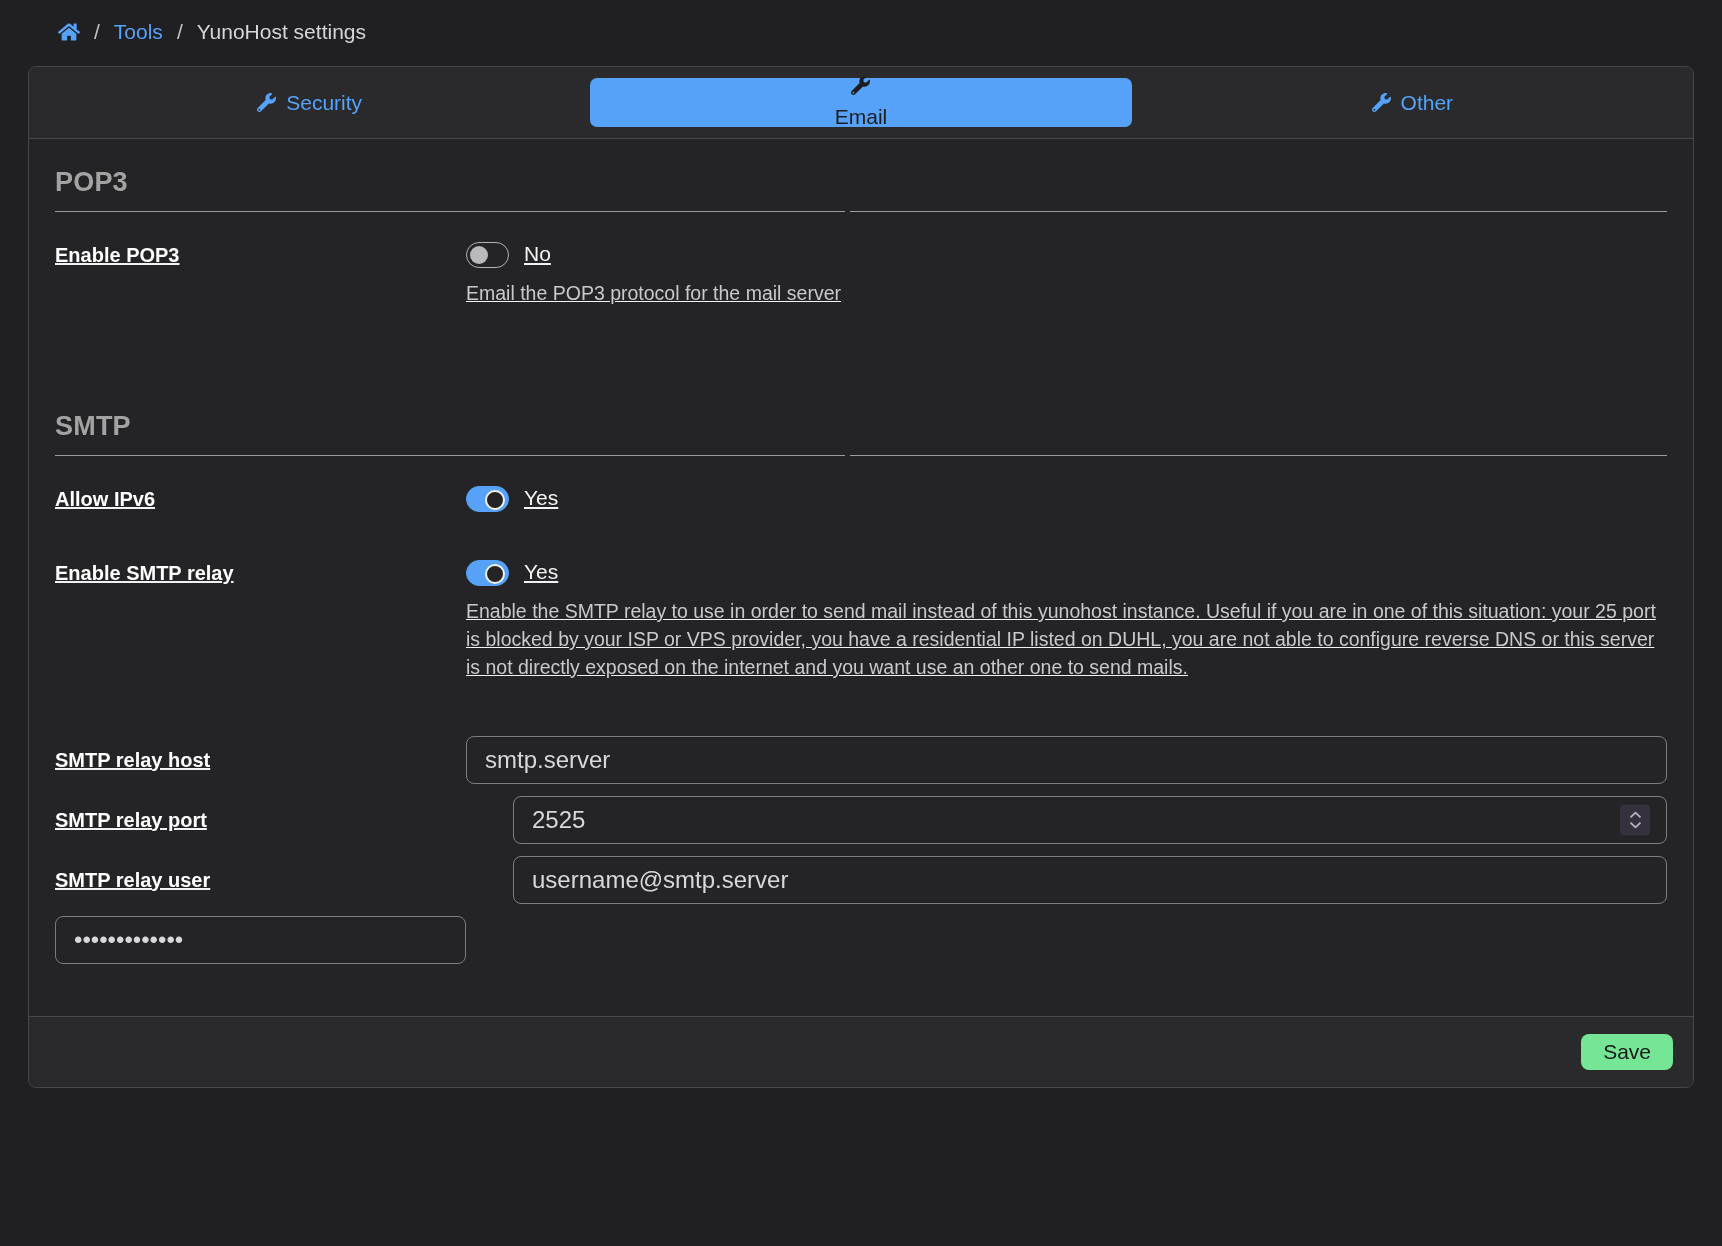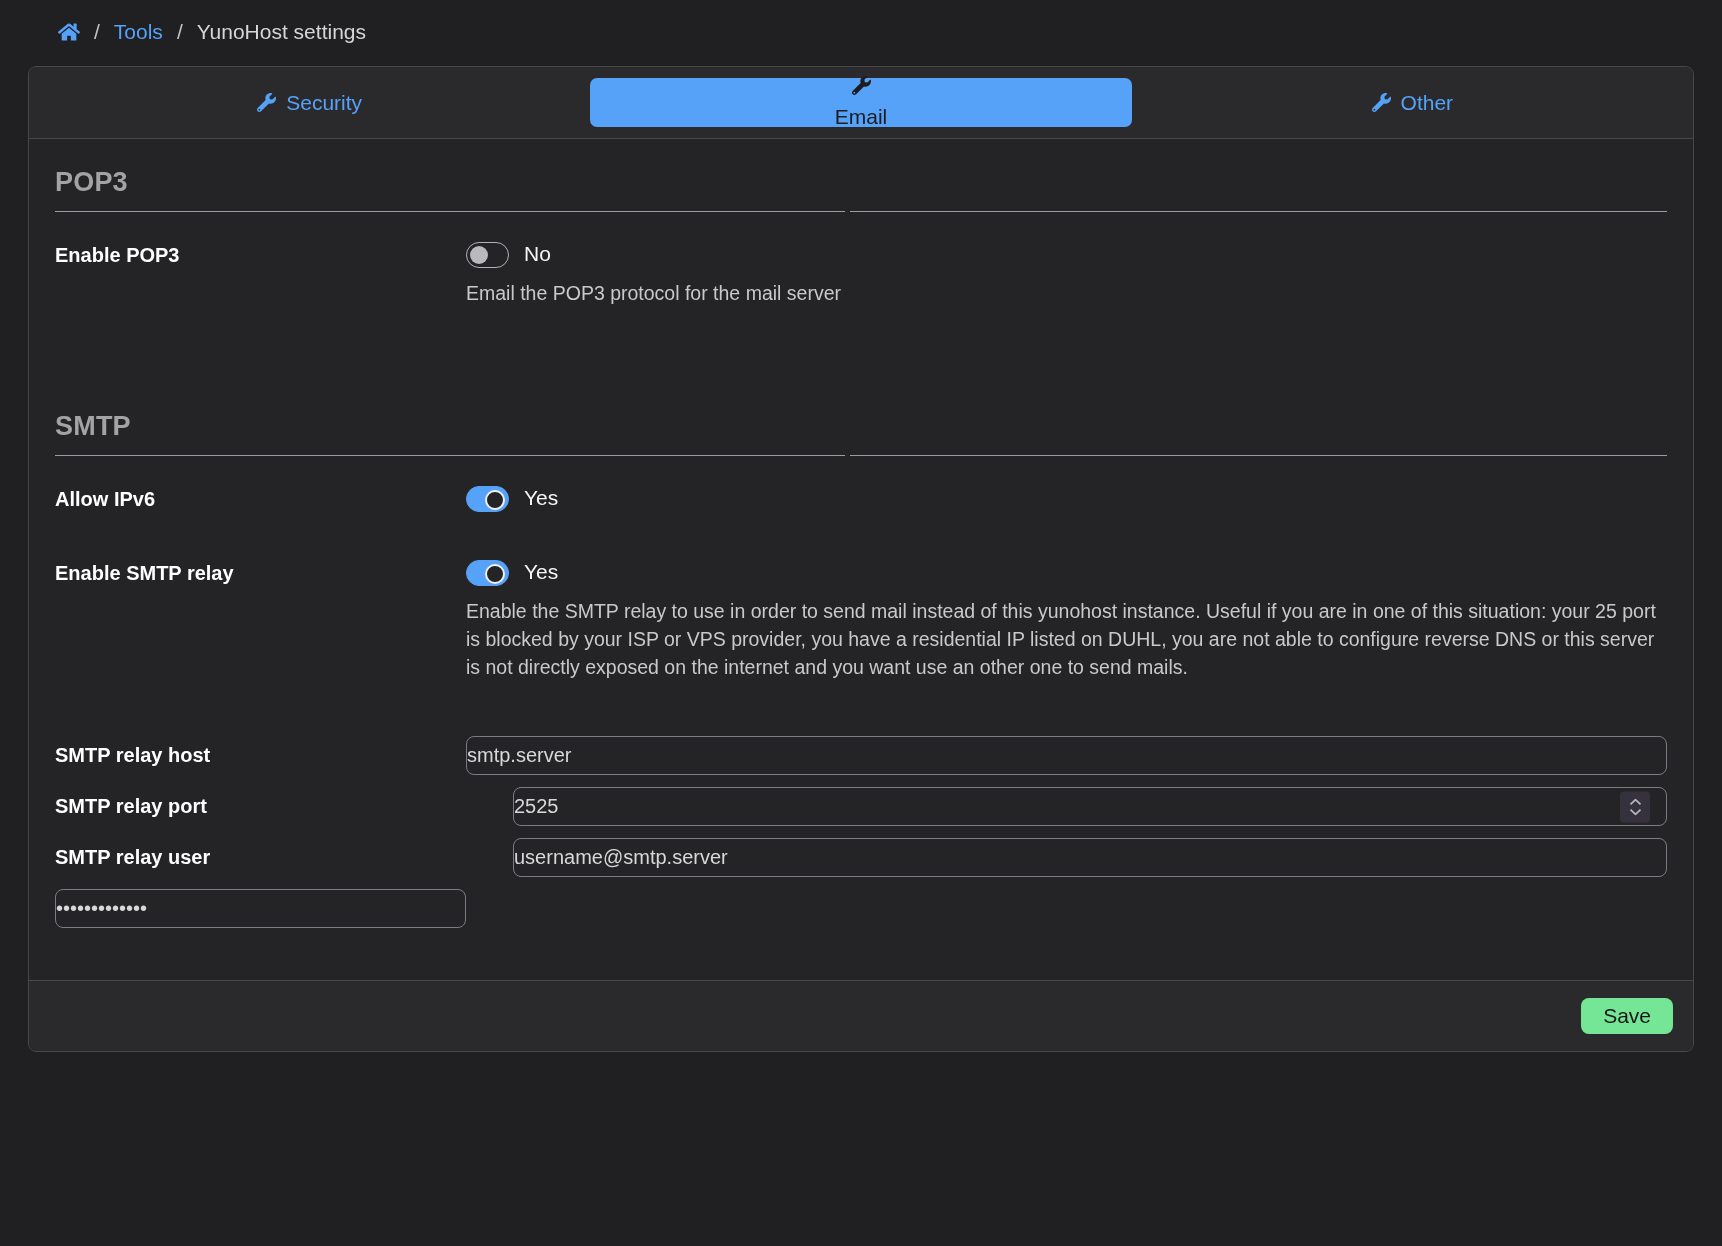--- a/index.html
+++ b/index.html
@@ -45,21 +45,20 @@
     overflow:hidden;
   }
 
   
   .tabbar{
     display:flex;
     background:var(--bar-bg);
     border-bottom:1px solid var(--border);
     padding:11px 10px;
     gap:10px;
-    justify-content:flex-end;
   }
   .tab{
     flex:1;
     display:flex;align-items:center;justify-content:center;gap:10px;
     height:49px;
     border:none;background:transparent;
     border-radius:7px;
     font-family:inherit;
     font-size:21px;
     color:var(--blue);
@@ -86,20 +85,21 @@
       transparent 49%, transparent 49.3%,
       var(--hr) 49.3%, var(--hr) 100%);
     margin-bottom:30px;
   }
   .section + .section{margin-top:104px;}
 
   .row{
     display:grid;
     grid-template-columns:411px 1fr;
     align-items:start;
+    text-decoration:underline;
   }
   .row + .row{margin-top:48px;}
   .row.input-row{align-items:center;}
   .row.input-row + .row.input-row{margin-top:12px;gap:47px;}
   .row .label{
     font-size:20px;
     font-weight:700;
     color:#ffffff;
     padding-top:2px;
   }
@@ -132,28 +132,28 @@
   .description{
     margin-top:11px;
     font-size:19.5px;
     line-height:28px;
     color:var(--muted);
   }
 
   
   .field{position:relative;width:100%;}
   .field input{
-    width:100%;height:39px;
+    width:100%;height:48px;
     background:transparent;
     border:1px solid var(--input-border);
     border-radius:8px;
     color:var(--input-text);
     font-family:inherit;
-    font-size:20px;
-    padding:0 0;
+    font-size:24px;
+    padding:0 18px;
     outline:none;
   }
   .stepper{
     position:absolute;right:17px;top:50%;
     transform:translateY(-50%);
     width:30px;height:31px;
     background:#35323e;
     border-radius:4px;
     display:flex;flex-direction:column;
     align-items:center;justify-content:center;

